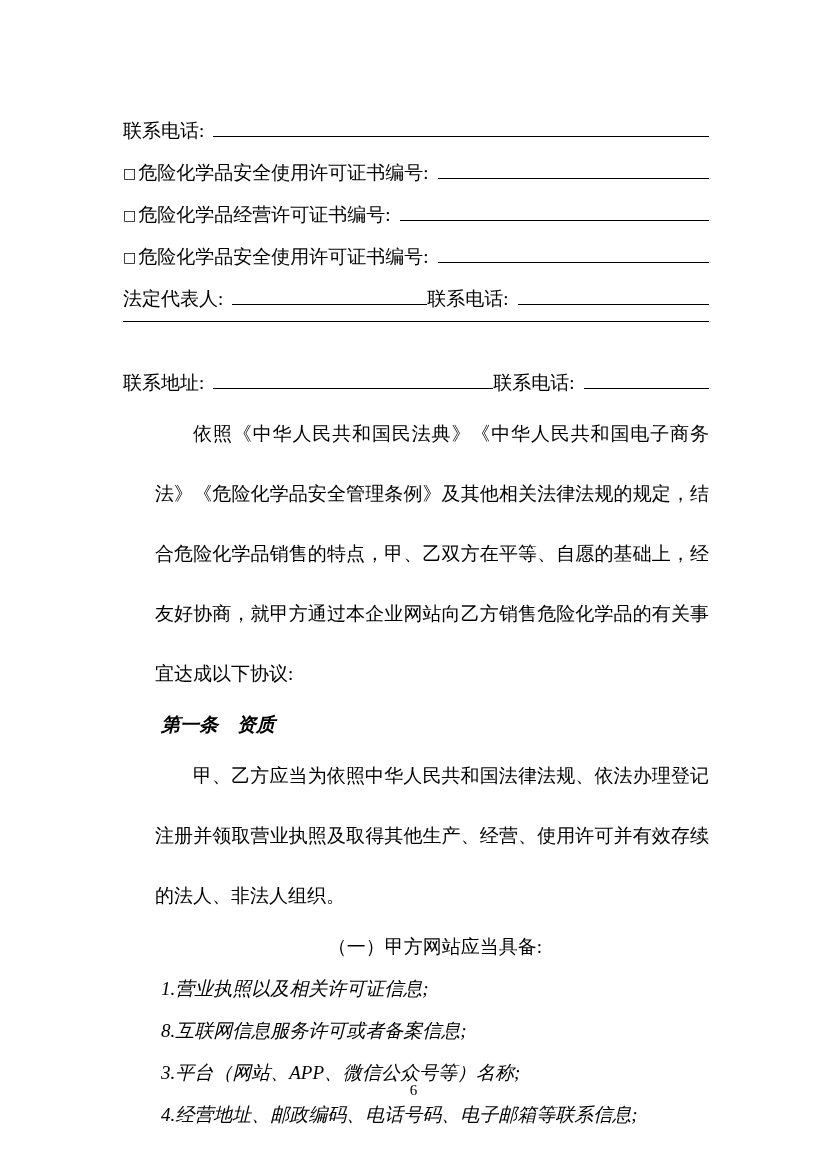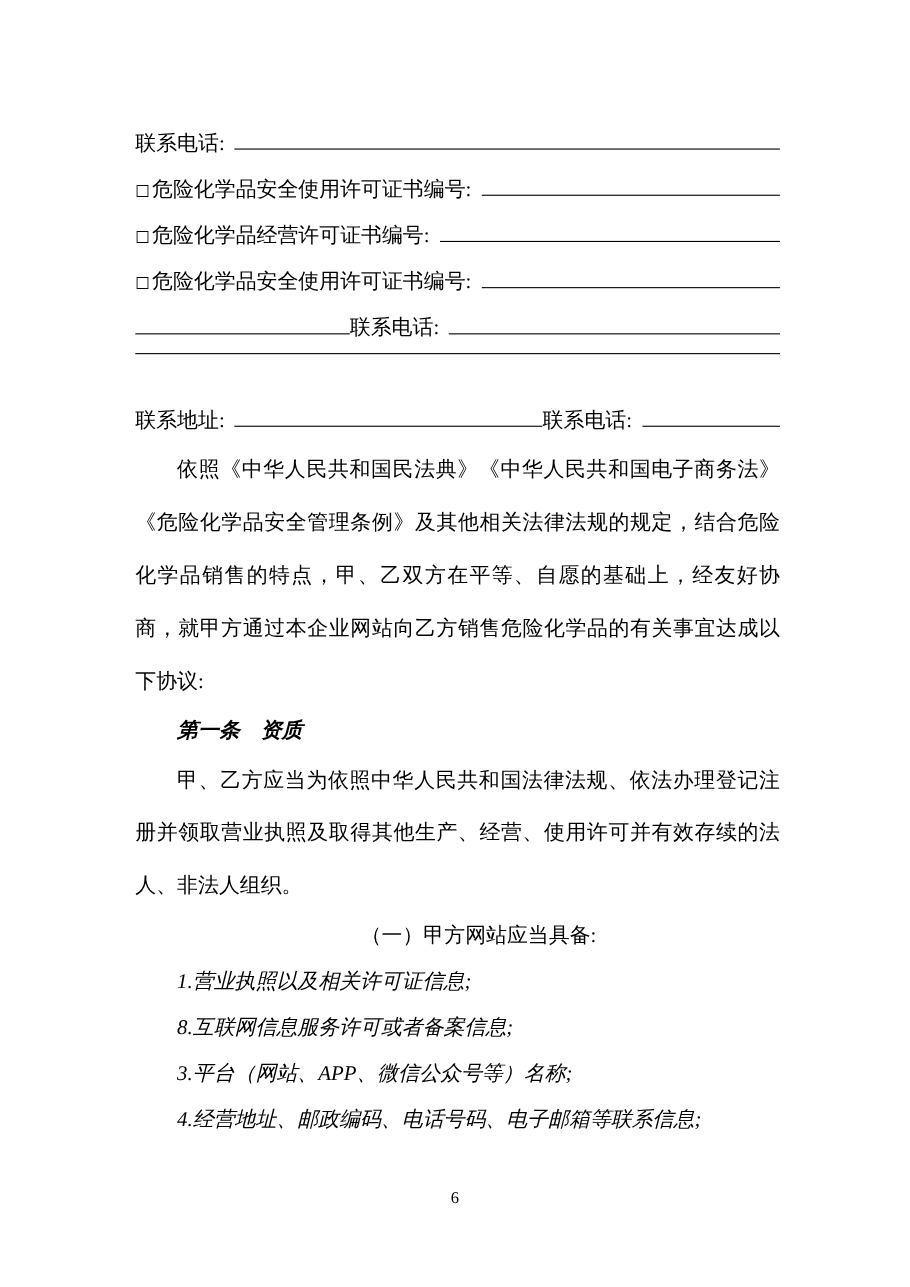--- a/index.html
+++ b/index.html
@@ -43,23 +43,24 @@
     border-bottom: 1.5px solid #000000;
     min-width: 40px;
   }
   .b-flex { flex: 1 1 auto; }
   .b306 { width: 306px; flex: 0 0 auto; }
   .b195 { width: 195px; flex: 0 0 auto; }
   .b280 { width: 280px; flex: 0 0 auto; }
   .b285 { width: 285px; flex: 0 0 auto; }
   
   .para {
-    line-height: 48px;
+    line-height: 60px;
     text-align: justify;
     text-indent: 2em;
+    margin-left: 32px;
   }
   .heading {
     line-height: 42px;
     text-indent: 2em;
     font-weight: bold;
     font-family: "Liberation Sans", "DejaVu Sans", sans-serif;
     font-style: italic;
   }
   .subhead { line-height: 42px; text-indent: 2em; text-align: center; }
   .li { line-height: 42px; text-indent: 2em; font-style: italic; }
@@ -98,20 +99,21 @@
       <span class="blank b-flex"></span>
     </div>
 
     <div class="frow">
       <span class="cb">□</span>
       <span class="lbl">危险化学品安全使用许可证书编号:</span>
       <span class="blank b-flex"></span>
     </div>
 
     <div class="frow">
+      <span class="lbl">法定代表人:</span>
       <span class="blank b195"></span>
       <span class="lbl2">联系电话:</span>
       <span class="blank b-flex"></span>
     </div>
 
     <div class="frow">
       <span class="blank b-flex"></span>
     </div>
 
     <div class="frow">

